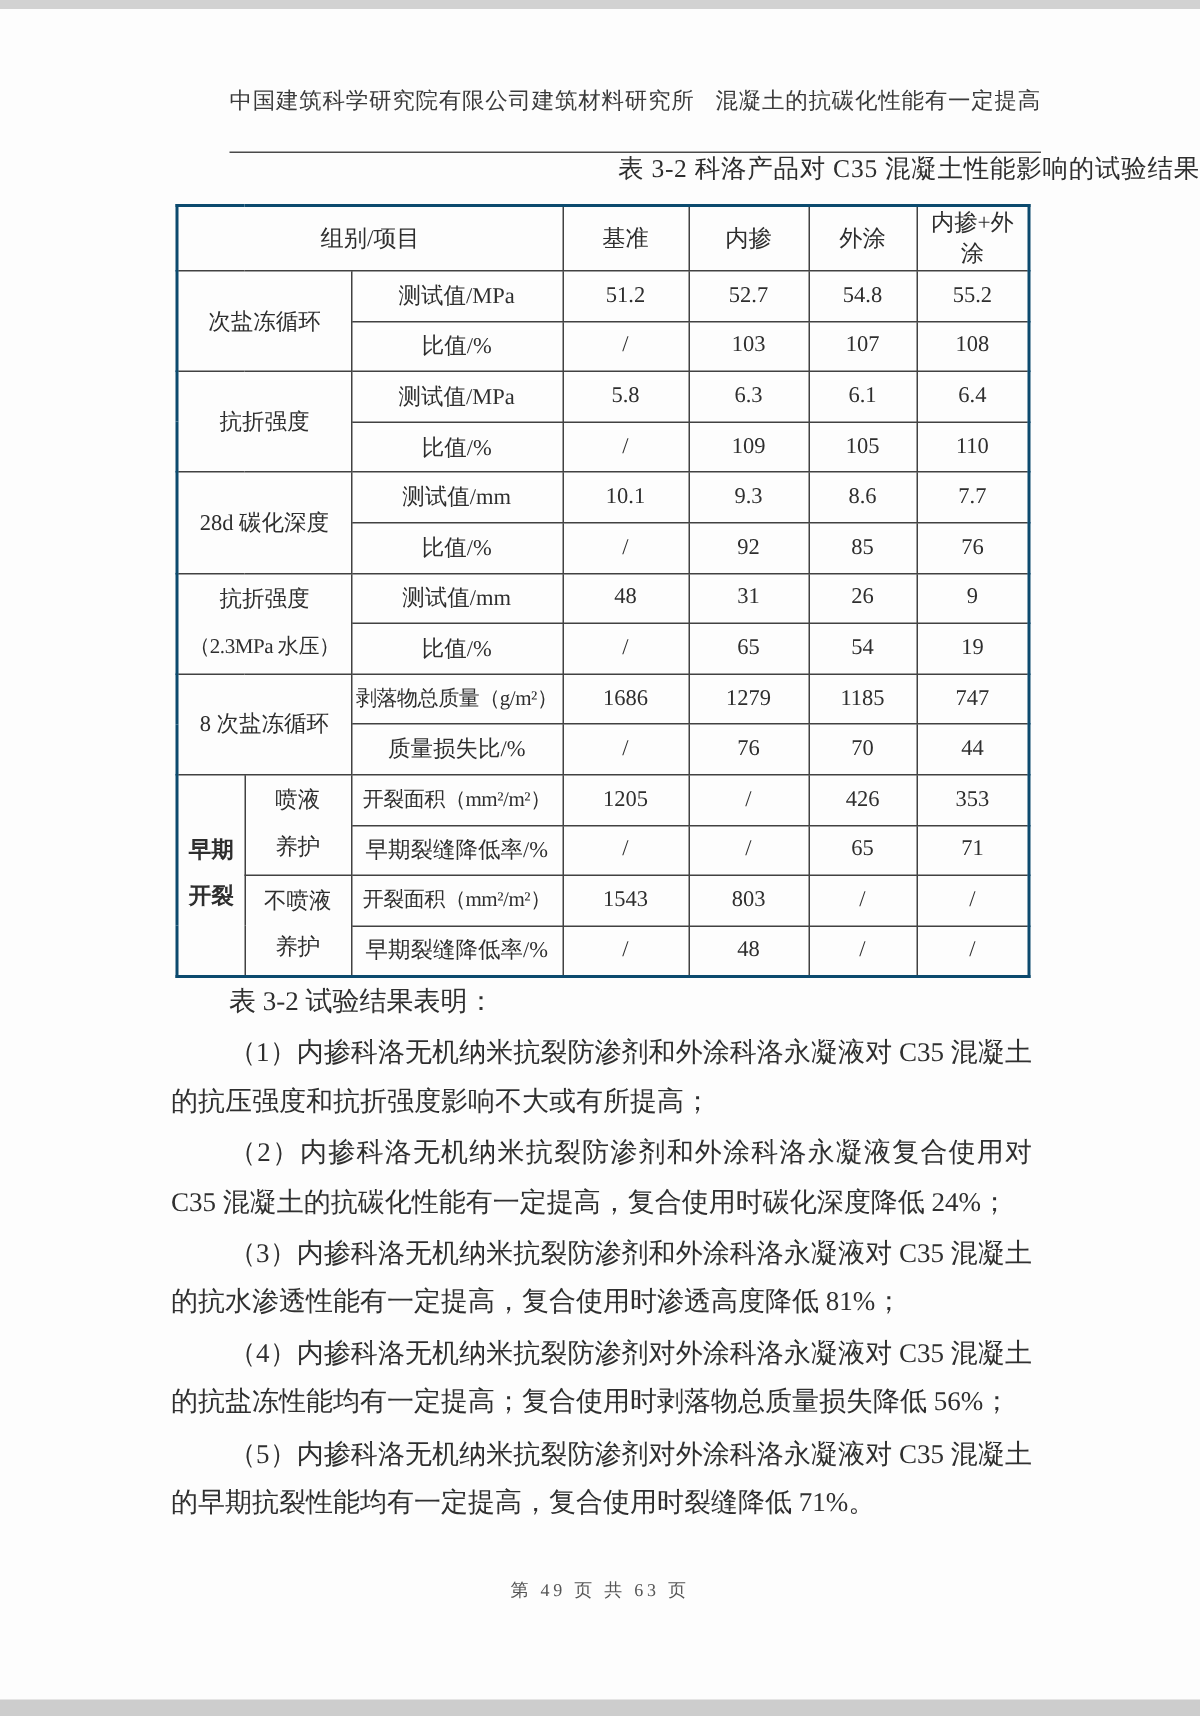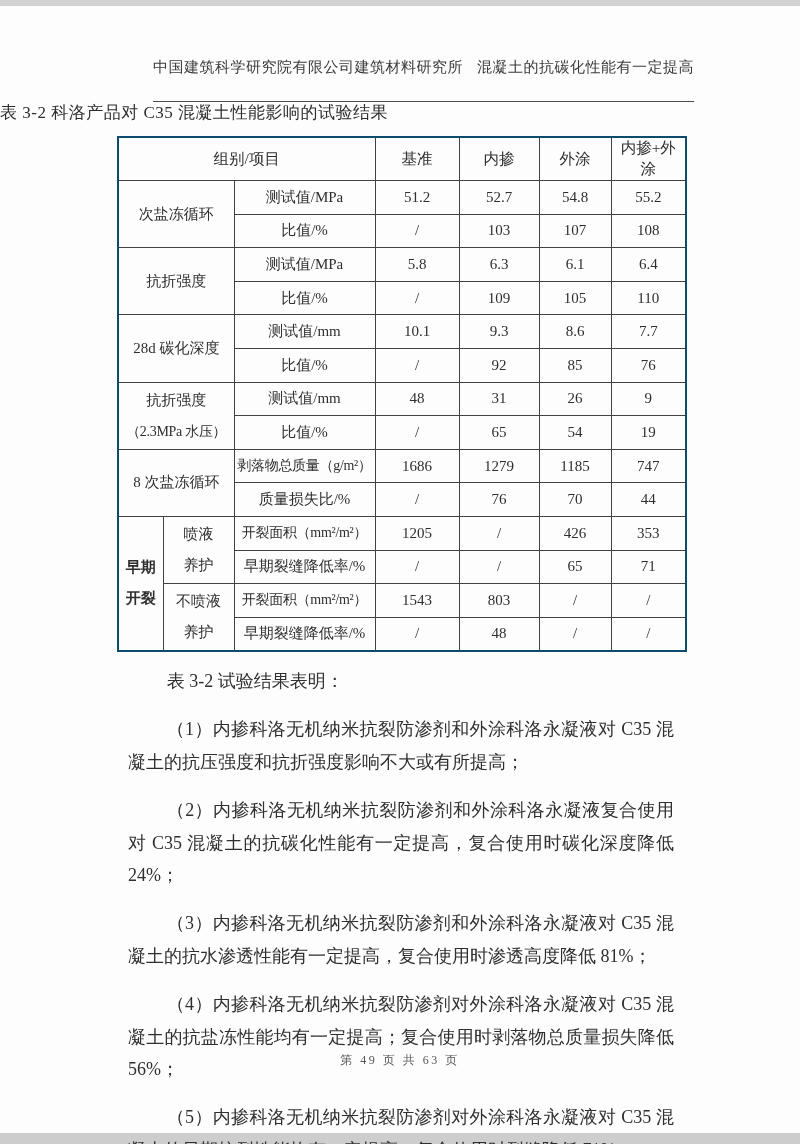--- a/index.html
+++ b/index.html
@@ -16,21 +16,21 @@
   .doc-header {
     position:absolute; top:58px; left:114px; right:106px;
     display:flex; justify-content:space-between; align-items:flex-end;
     font-size:15px; color:#3a3a3a;
     border-bottom:1.5px solid #4a4a4a; padding-bottom:24px;margin-left:39px;
   }
   .doc-header span { letter-spacing:0.5px; }
 
   .table-title {
     position:absolute; top:101px; left:0; width:100%;
-    text-align:left; font-size:17px; color:#2e2e2e; letter-spacing:0.5px;
+    text-align:right; font-size:17px; color:#2e2e2e; letter-spacing:0.5px;
   }
 
   table.results {
     position:absolute; top:136px; left:117px;
     border-collapse:collapse; table-layout:fixed; width:568px;
     font-size:15px; color:#2e2e2e;
   }
   table.results td {
     border:1.5px solid #414141;
     text-align:center; vertical-align:middle;
@@ -41,21 +41,21 @@
   .stack div { line-height:31px; }
   .stack .sub { font-size:14px; letter-spacing:-0.3px; }
   .bold { font-weight:bold; }
   .tight { font-size:14px; letter-spacing:-0.3px; }
 
   .body-text {
     position:absolute; top:649px; left:112px; width:578px;
     font-size:18px; line-height:32.4px; color:#2f2f2f;
     text-align:justify;
   }
-  .body-text p { text-indent:2.15em; margin:16px; }
+  .body-text p { text-indent:2.15em; margin:2px; }
 
   .page-footer {
     position:absolute; top:1052px; left:0; width:100%;
     text-align:center; font-size:12px; color:#555; letter-spacing:2.5px;
   }
 </style>
 </head>
 <body>
 
 <div class="page">

